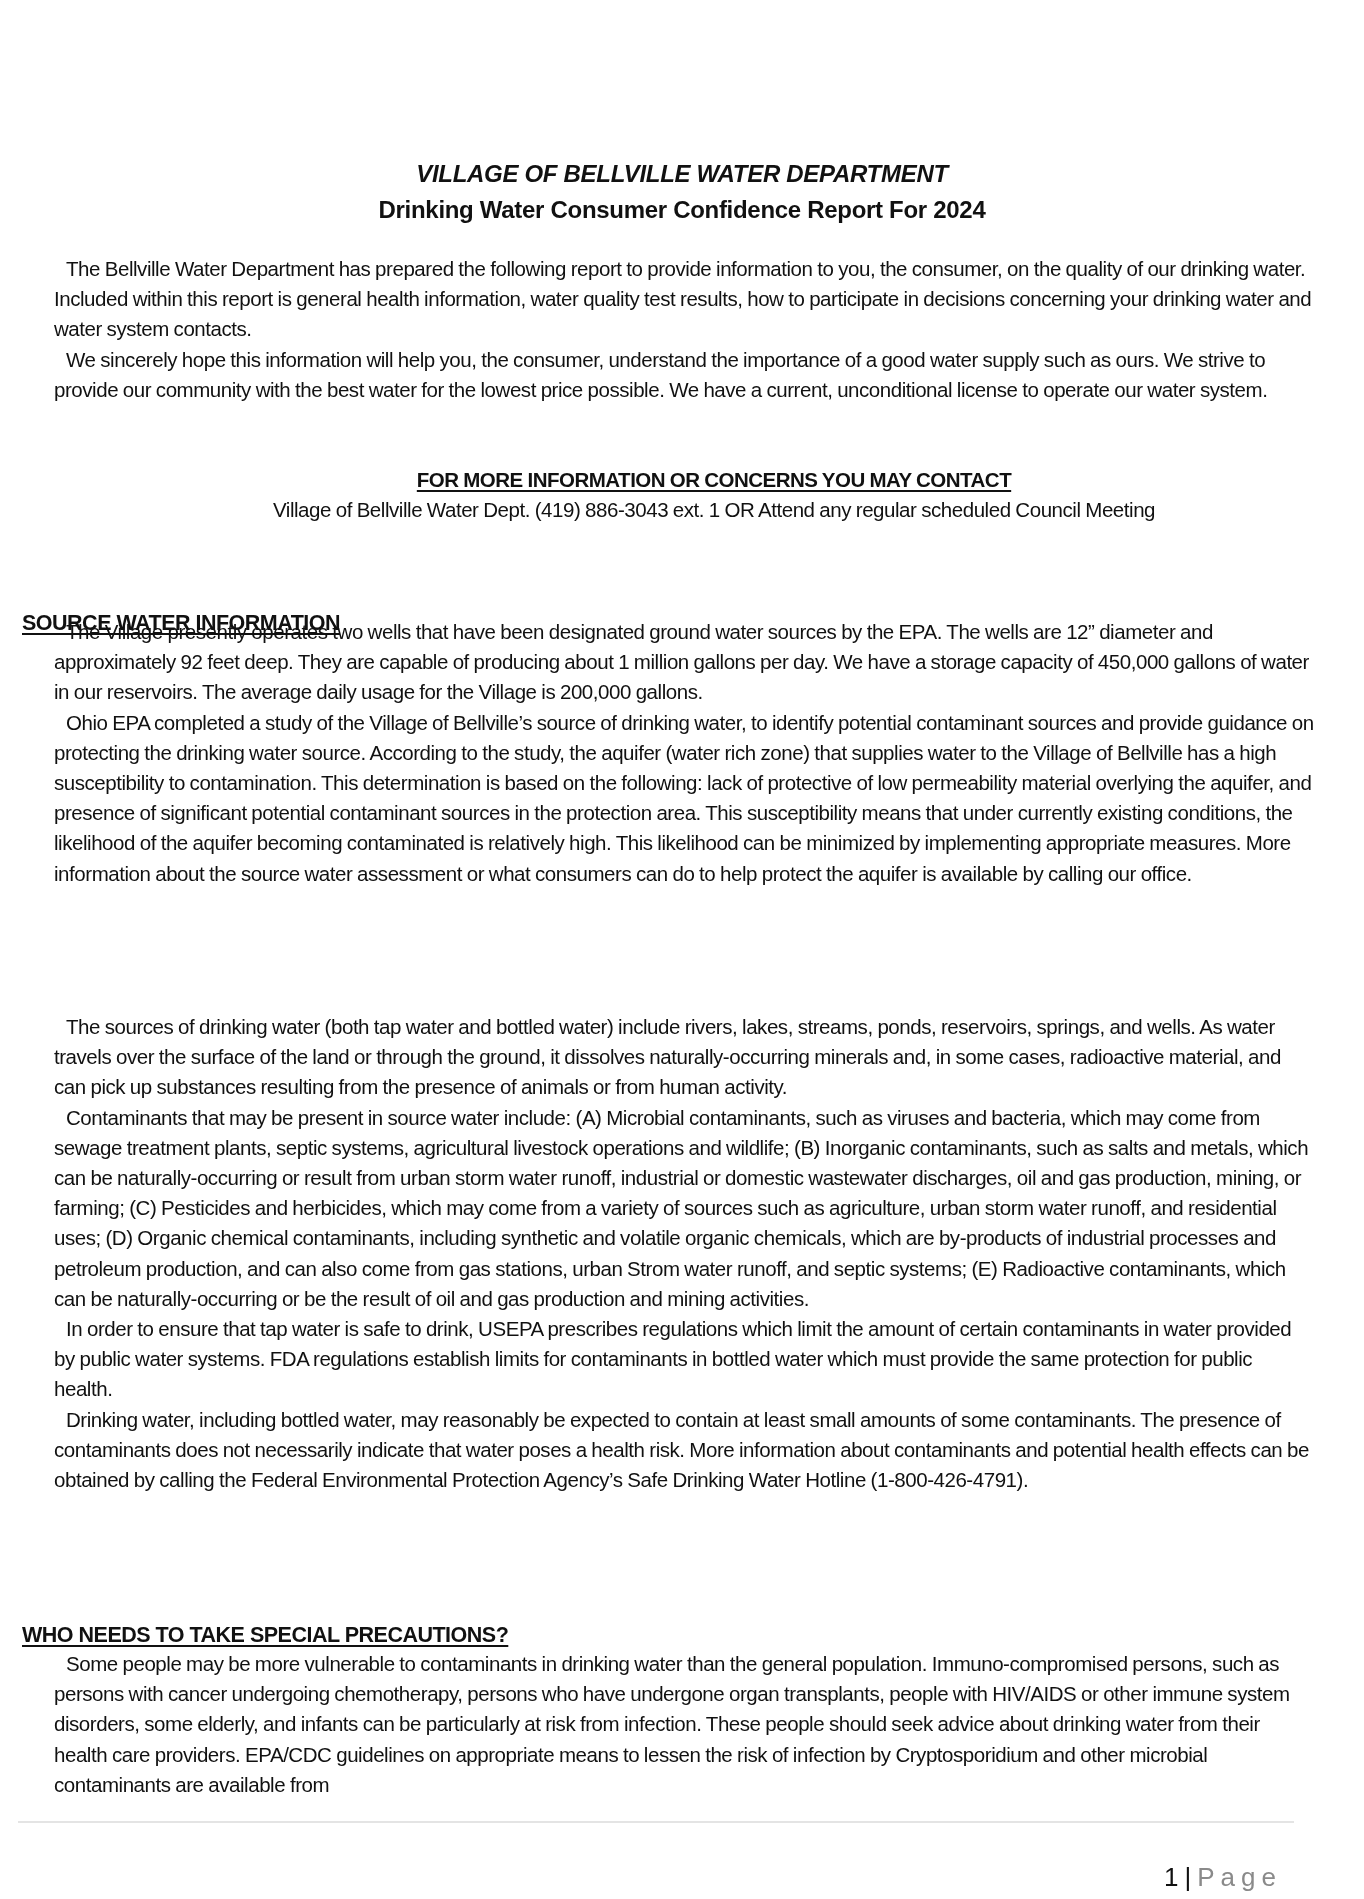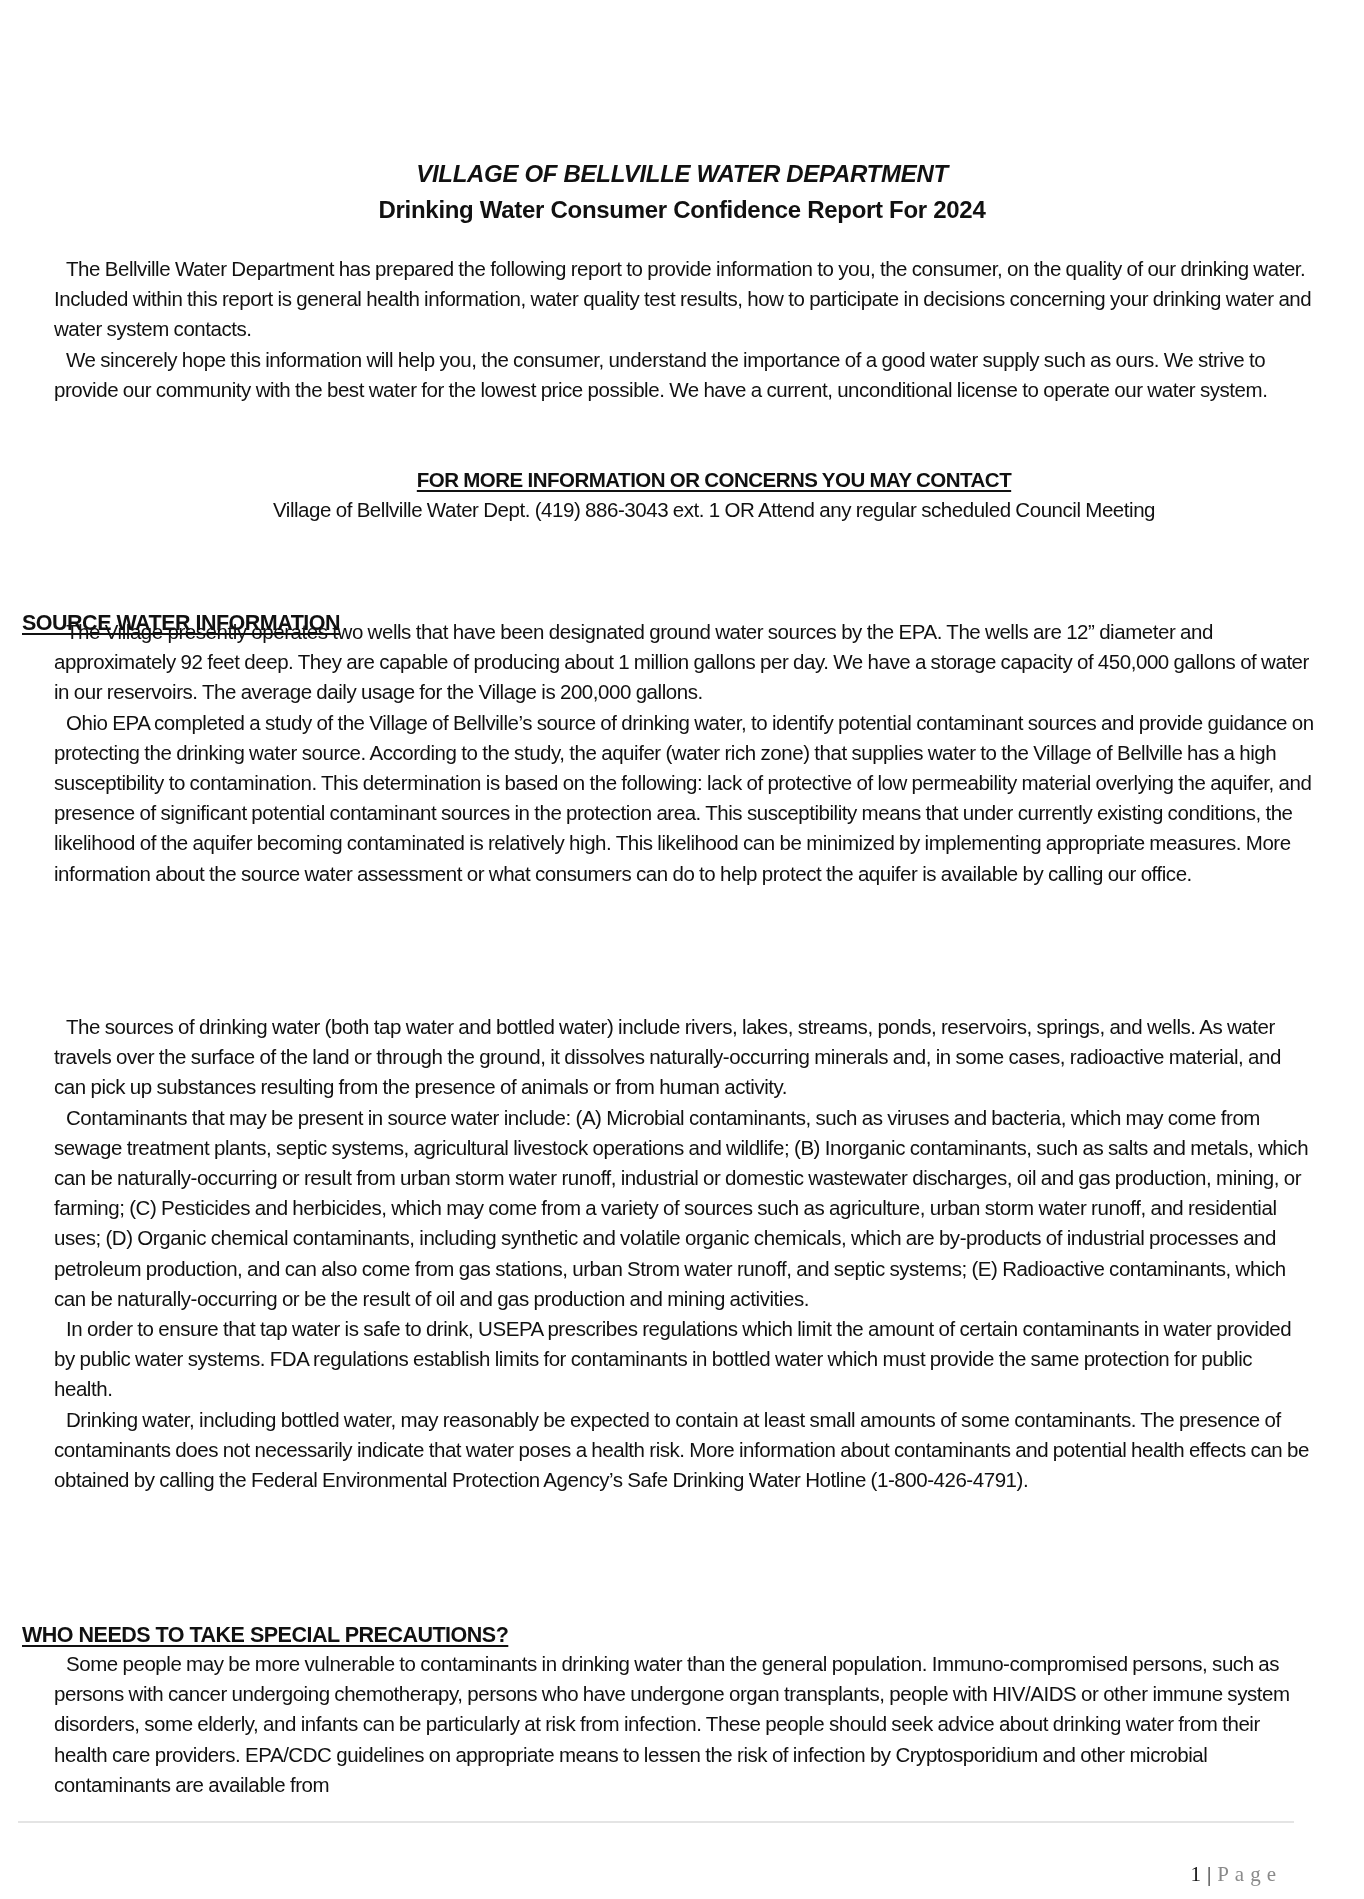--- a/index.html
+++ b/index.html
@@ -28,21 +28,21 @@
     text-decoration: underline; text-underline-offset: 3px;
   }
   .contact-head {
     font-weight: bold; text-decoration: underline; text-underline-offset: 3px; letter-spacing: -0.5px;
   }
   .footer-rule {
     position: absolute; top: 1821px; left: 18px; width: 1276px; height: 2px; background: #e4e4e4;
   }
   .footer {
     position: absolute; top: 1862px; right: 82px;
-    font-family: Liberation Serif, serif; font-size: 21px; color: #111;
+    font-family: Liberation Sans, sans-serif; font-size: 26px; color: #111;
   }
   .footer .sep { margin: 0 6px; }
   .footer .page-word { color: #8a8a8a; letter-spacing: 6px; }
 </style>
 </head>
 <body>
 
 <div class="page">
 
   <div class="title-block">

